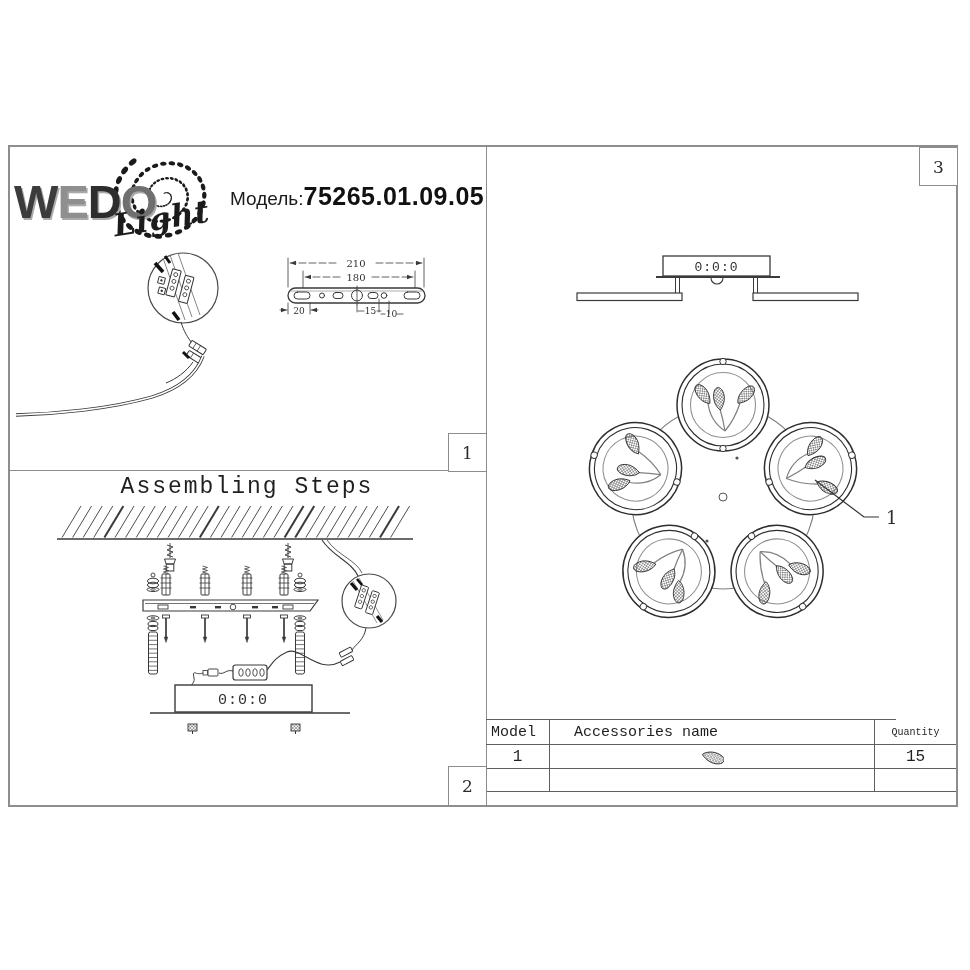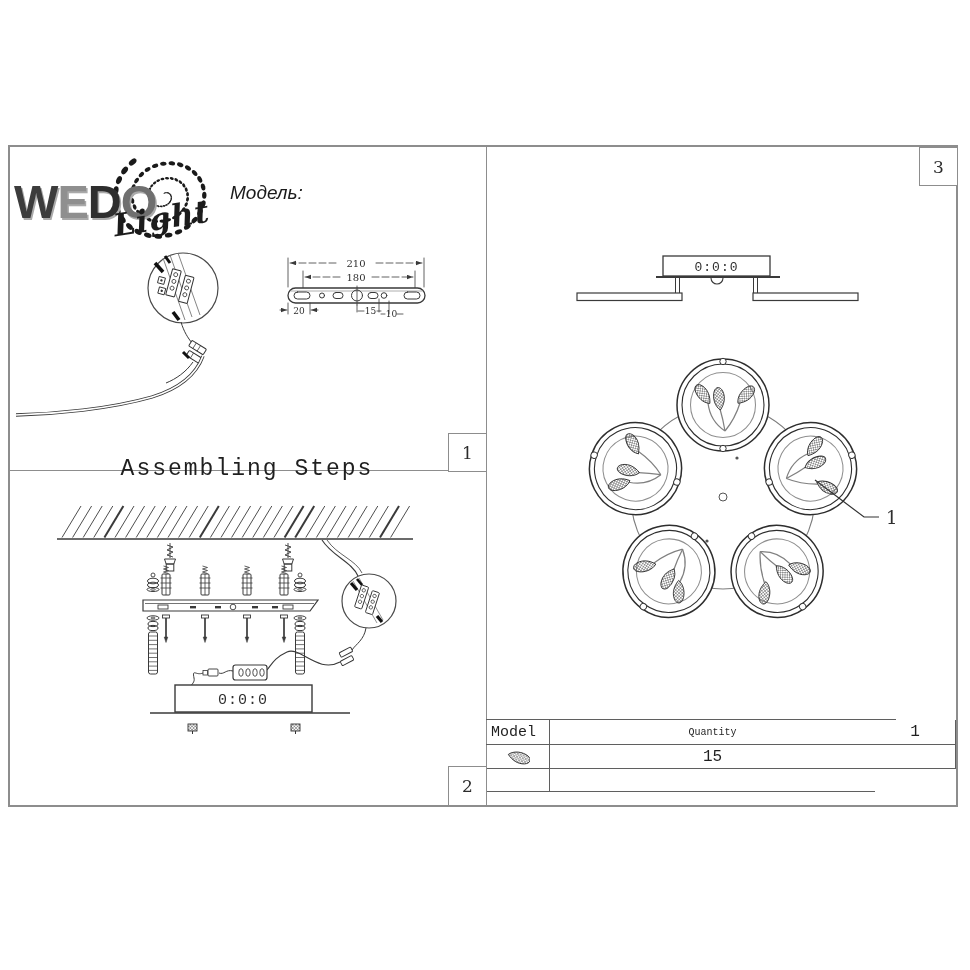--- a/index.html
+++ b/index.html
@@ -17,24 +17,24 @@
   
   #brand-word{left:14px;top:178px;font-weight:bold;font-size:47px;letter-spacing:-1px;z-index:3;line-height:1;}
   #brand-word span{display:inline-block;text-shadow:1.5px 1.5px 0 #aaa;}
   #brand-word span:nth-child(1){color:#3c3c3c;}
   #brand-word span:nth-child(2){color:#8f8f8f;}
   #brand-word span:nth-child(3){color:#2e2e2e;}
   #brand-word span:nth-child(4){color:#6f6f6f;}
   #brand-script{left:113px;top:200px;font-family:"DejaVu Serif",serif;font-style:italic;font-weight:bold;font-size:31px;color:#1c1c1c;transform:rotate(-9deg);z-index:4;letter-spacing:1px;}
   
   #model-line{left:230px;top:182px;display:flex;align-items:baseline;z-index:3;}
-  #model-label{font-size:19px;color:#1b1b1b;font-style:italic;}
+  #model-label{font-size:19px;color:#1b1b1b;}
   #model-number{font-size:25px;font-weight:bold;color:#111;letter-spacing:0.5px;}
   
-  #assembling-title{left:57px;top:456px;width:380px;text-align:center;font-family:"Liberation Mono",monospace;font-size:23px;letter-spacing:2px;color:#1f1f1f;white-space:nowrap;z-index:3;}
+  #assembling-title{left:57px;top:474px;width:380px;text-align:center;font-family:"Liberation Mono",monospace;font-size:23px;letter-spacing:2px;color:#1f1f1f;white-space:nowrap;z-index:3;}
   
   #drawing{left:0;top:0;z-index:2;}
   svg text{font-family:"DejaVu Serif",serif;fill:#2f2f2f;}
   .slot-text{font-family:"Liberation Mono",monospace;letter-spacing:1px;fill:#2f2f2f;}
   
   #accessories-table{left:486px;top:719px;width:410px;height:74px;border-top:1.3px solid #5f5f5f;display:grid;grid-template-columns:64px 325px 81px;grid-template-rows:25px 24px 23px;z-index:3;font-family:"Liberation Mono",monospace;color:#1f1f1f;}
   #accessories-table .cell{border-right:1.3px solid #5f5f5f;border-bottom:1.3px solid #5f5f5f;display:flex;align-items:center;}
   #accessories-table .cell.last{border-right:none;}
   .th-model{font-size:15px;padding-left:5px;}
   .th-name{font-size:15px;padding-left:24px;}
@@ -58,20 +58,21 @@
     <span>3</span>
   </div>
 
 <div class="abs" id="brand-word">
   <span>W</span><span>E</span><span>D</span><span>O</span>
 </div>
 <div class="abs" id="brand-script">Light</div>
 
 <div class="abs" id="model-line">
   <span id="model-label">Модель:</span>
+    <span id="model-number">75265.01.09.05</span>
 </div>
 
 <div class="abs" id="assembling-title">Assembling Steps</div>
 
 <svg class="abs" id="drawing" width="970" height="970" viewBox="0 0 970 970">
   <defs>
     <pattern id="xh" width="3.2" height="3.2" patternUnits="userSpaceOnUse">
       <path d="M0,0 L3.2,3.2 M3.2,0 L0,3.2" stroke="#5a5a5a" stroke-width="0.55"></path>
     </pattern>
     <marker id="arr" markerWidth="9" markerHeight="7" refX="8" refY="3" orient="auto">
@@ -423,20 +424,21 @@
     <use href="#lamp" transform="translate(810.5,468.6) rotate(72)"></use>
     <use href="#lamp" transform="translate(668.9,571.4) rotate(-144)"></use>
     <use href="#lamp" transform="translate(777.1,571.4) rotate(144)"></use>
     <polyline points="815,480 864,517 879,517" fill="none" stroke="#333" stroke-width="1.2"></polyline>
     <text x="886" y="524" font-size="18">1</text>
   </g>
 </svg>
 
 <div class="abs" id="accessories-table">
   <div class="cell th-model">Model</div>
+  <div class="cell th-name">Accessories name</div>
   <div class="cell th-qty last">Quantity</div>
 
   <div class="cell td-center">1</div>
   <div class="cell td-center">
     <svg width="24" height="20" viewBox="-12 -10 24 20">
       <defs>
         <pattern id="xh2" width="3" height="3" patternUnits="userSpaceOnUse">
           <path d="M0,0 L3,3 M3,0 L0,3" stroke="#5a5a5a" stroke-width="0.55"></path>
         </pattern>
       </defs>

